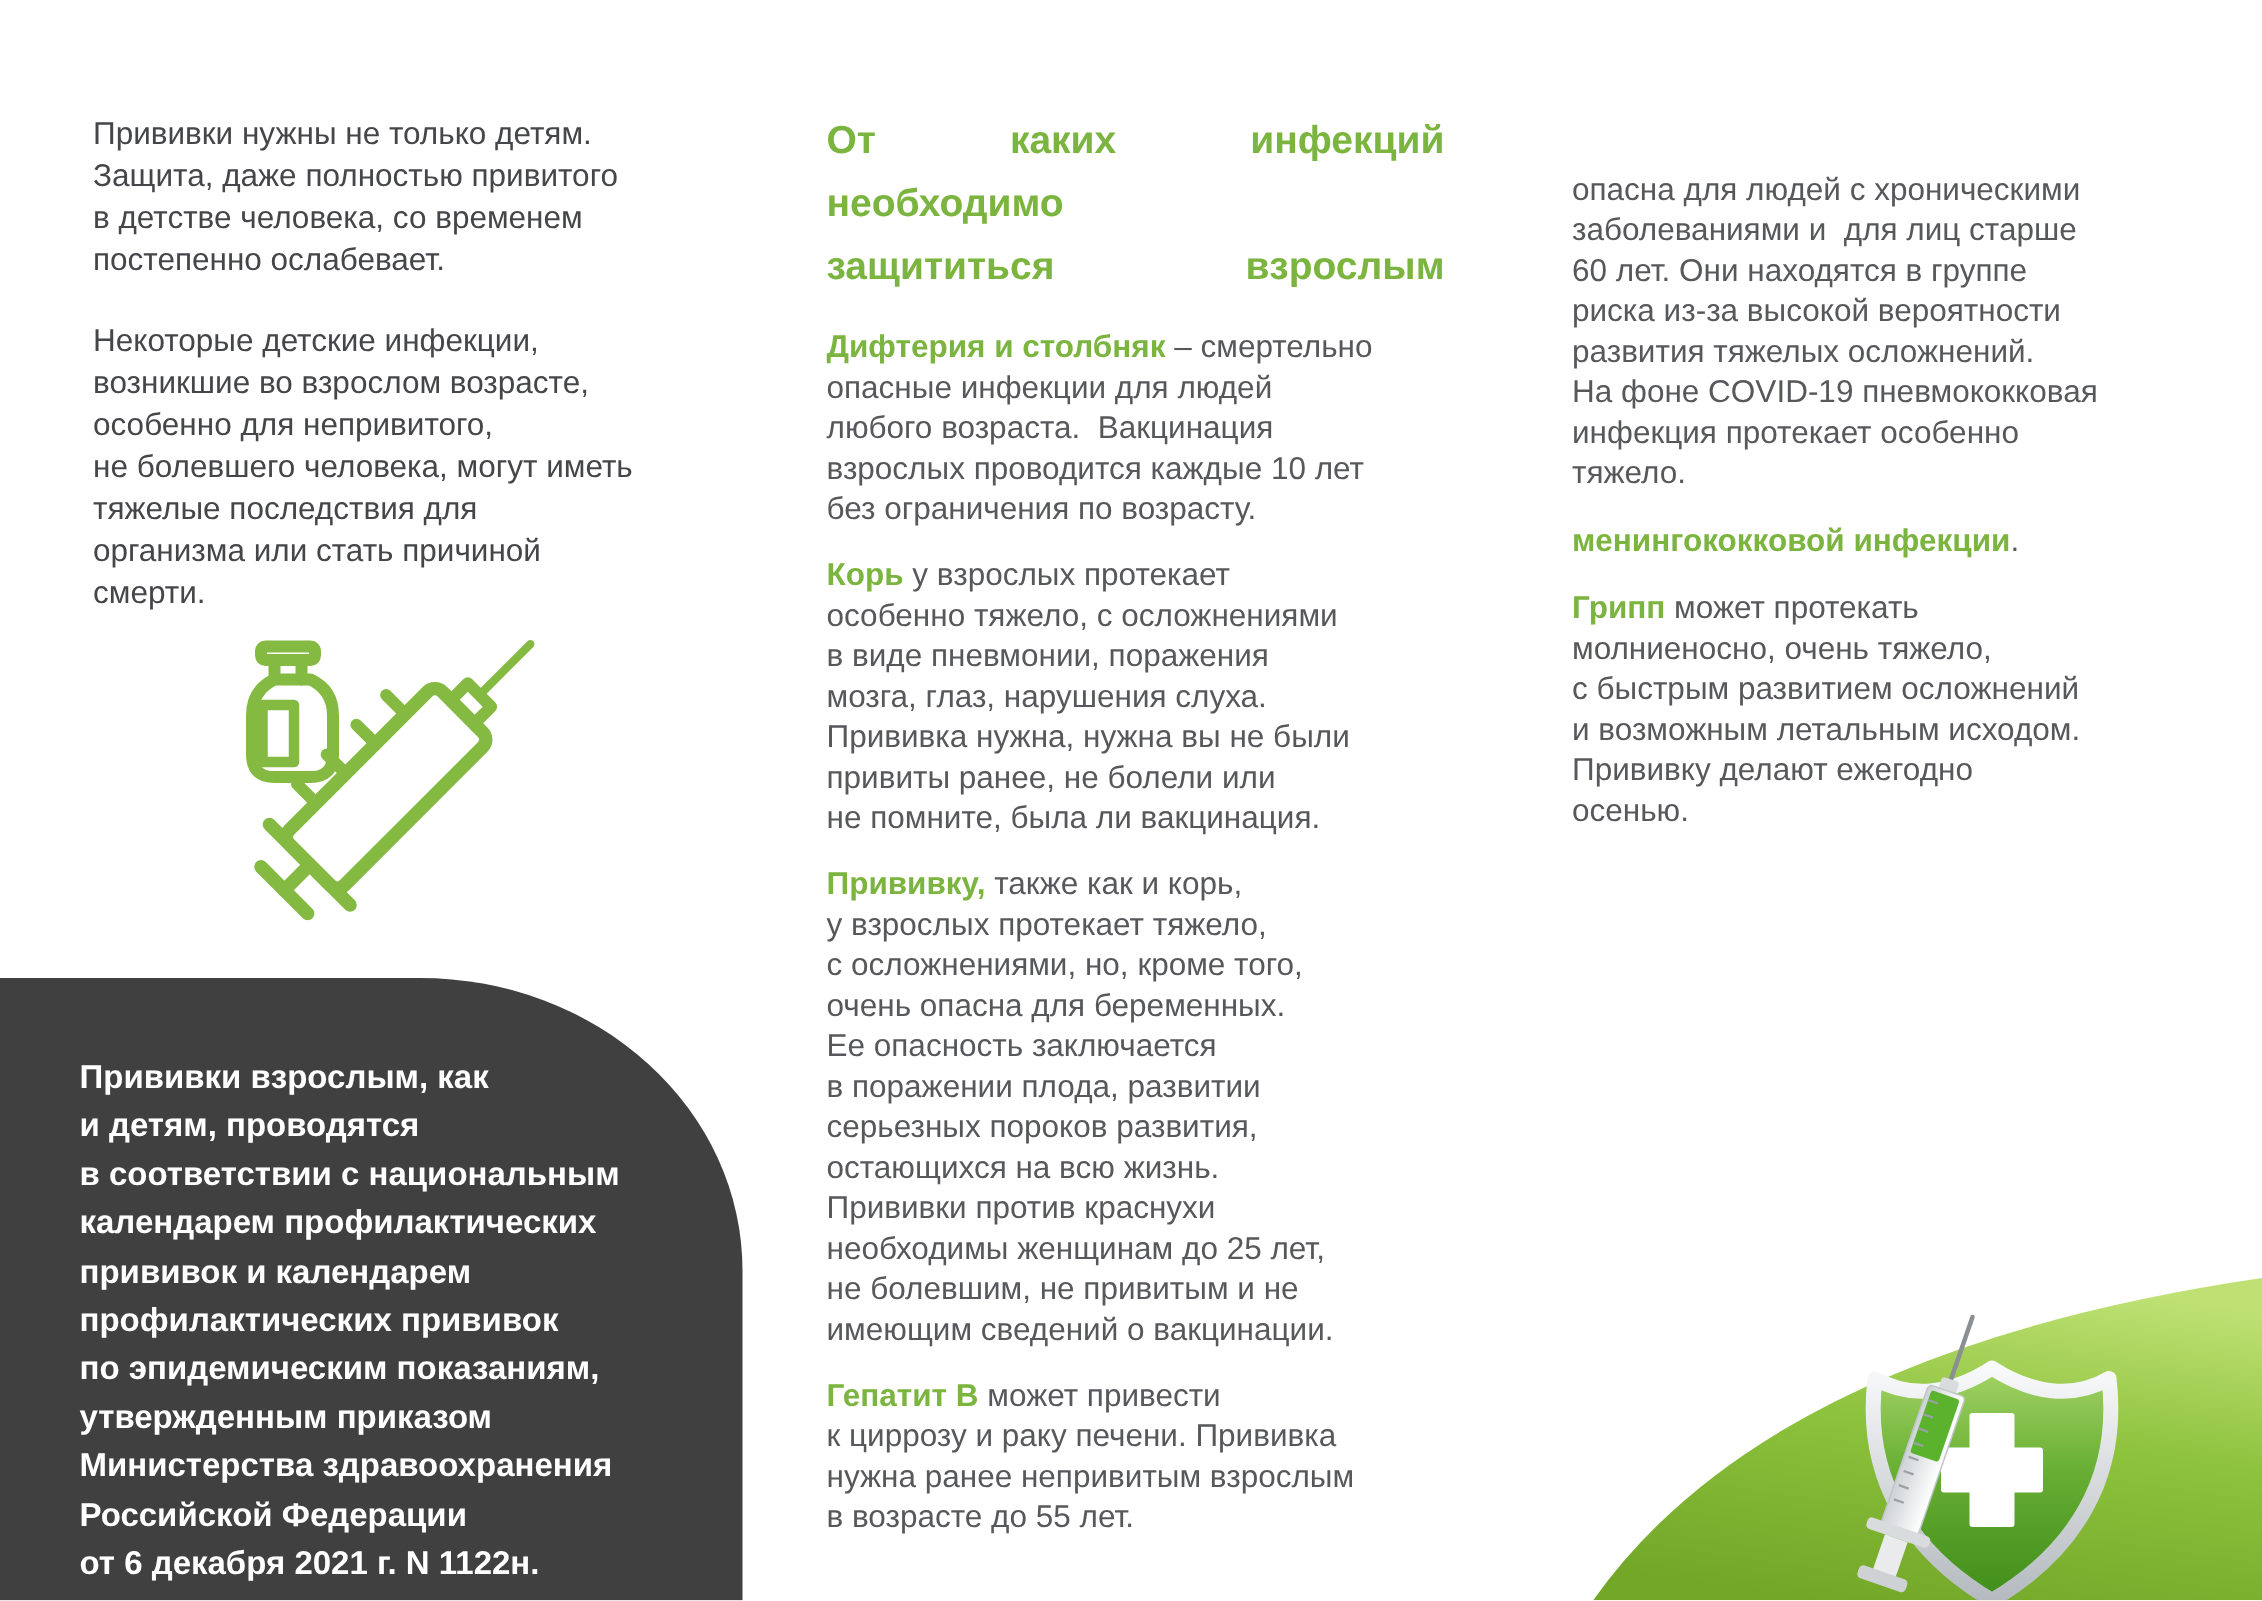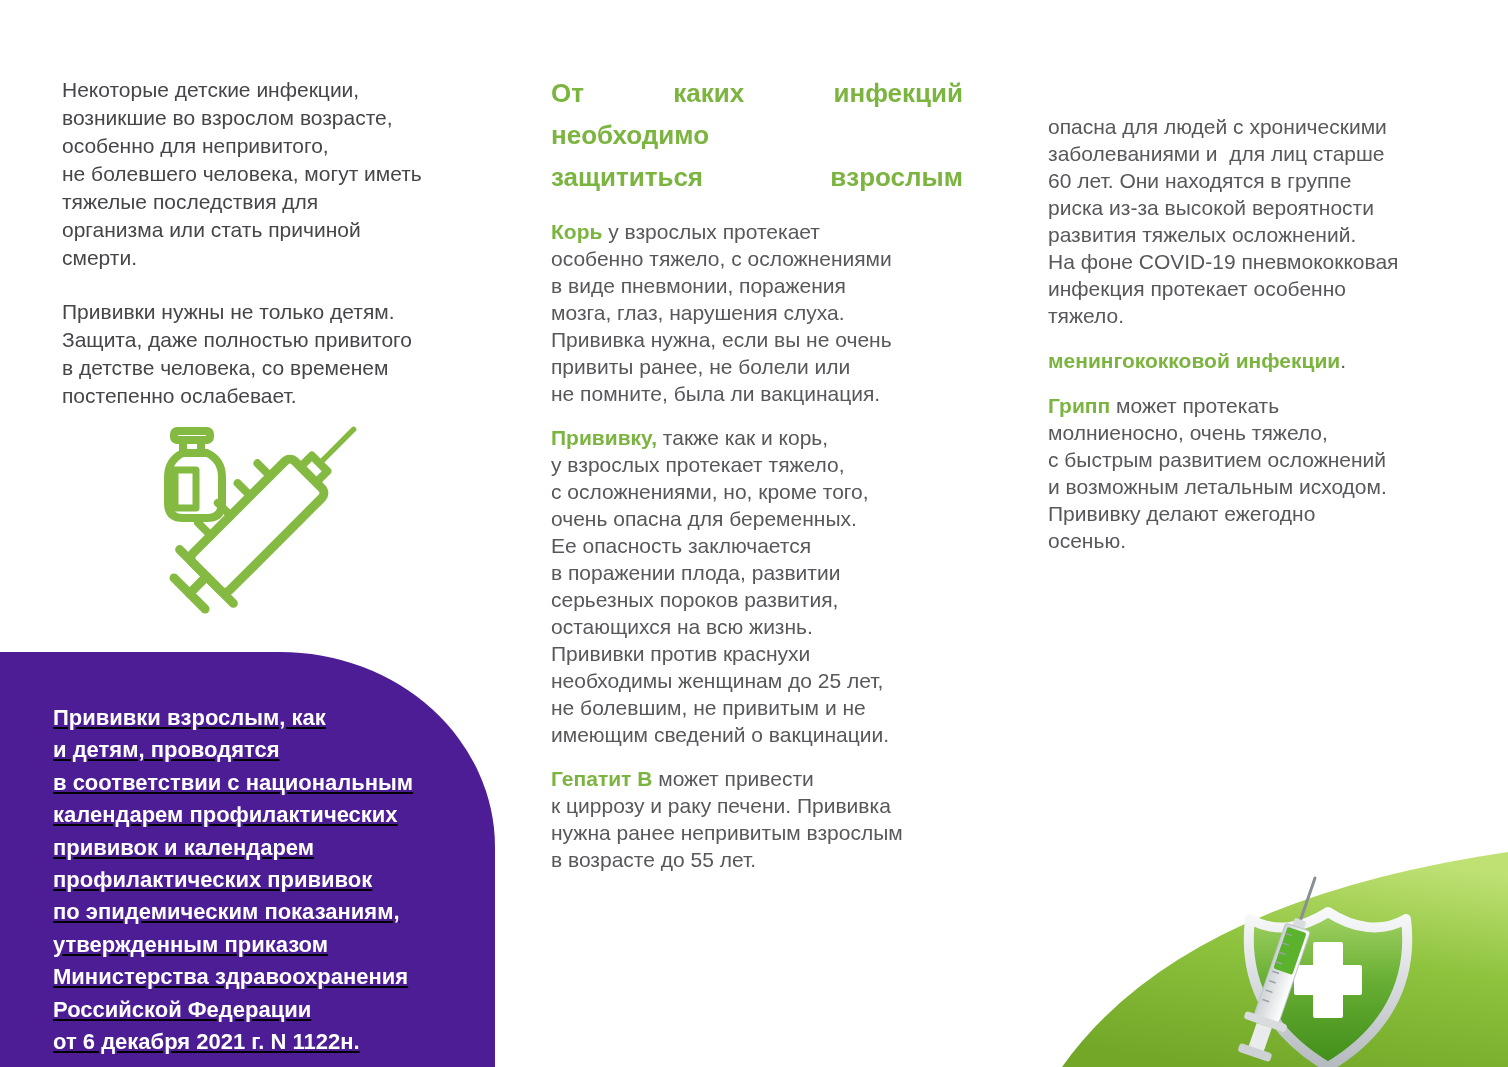--- a/index.html
+++ b/index.html
@@ -6,22 +6,22 @@
   .page{
     position:relative;width:1508px;height:1067px;background:#ffffff;overflow:hidden;
     font-family:"Liberation Sans", sans-serif;
   }
   .body-text{font-size:21px;line-height:28px;color:#454649;white-space:pre-line;margin:0;}
   .col-left{position:absolute;left:62px;top:76px;width:412px;}
   .col-left .body-text{margin-bottom:26px;}
   .illustration{position:absolute;left:122px;top:424px;width:240px;height:235px;}
   .green-card{
     position:absolute;left:0;top:652px;width:495px;height:415px;
-    background:#4c1d95;border-top-right-radius:215px 195px;
-    box-sizing:border-box;padding:50px 40px 0 53px;text-decoration:underline;
+    background:#404040;border-top-right-radius:215px 195px;
+    box-sizing:border-box;padding:50px 40px 0 53px;
   }
   .green-card p{
     margin:0;color:#ffffff;font-weight:bold;font-size:22px;line-height:32.4px;white-space:pre-line;
   }
   .col-mid{position:absolute;left:551px;top:72px;width:412px;}
   .col-right{position:absolute;left:1048px;top:86px;width:414px;}
   .mid-title{
     color:#7cb440;font-weight:bold;font-size:26px;line-height:42px;margin:0 0 20px 0;
     white-space:pre-line;text-align:justify;text-align-last:justify;
   }
@@ -29,31 +29,31 @@
   .col-right .para{margin-bottom:18px;}
   .lead{color:#7cb440;font-weight:bold;}
   .blob-svg{position:absolute;right:0;bottom:0;width:478px;height:307px;display:block;}
 </style>
 </head>
 <body>
 
 <div class="page">
 
   <div class="col-left">
+    <p class="body-text">Прививки нужны не только детям.
+Защита, даже полностью привитого
+в детстве человека, со временем
+постепенно ослабевает.</p>
     <p class="body-text">Некоторые детские инфекции,
 возникшие во взрослом возрасте,
 особенно для непривитого,
 не болевшего человека, могут иметь
 тяжелые последствия для
 организма или стать причиной
 смерти.</p>
-    <p class="body-text">Прививки нужны не только детям.
-Защита, даже полностью привитого
-в детстве человека, со временем
-постепенно ослабевает.</p>
   </div>
 
   <svg class="illustration" viewBox="0 0 240 235" aria-hidden="true">
     <g fill="none" stroke="#84ba41" stroke-width="8" stroke-linecap="round" stroke-linejoin="round">
       <rect x="52" y="7" width="36" height="9" rx="3"></rect>
       <line x1="61" y1="16" x2="61" y2="29"></line>
       <line x1="79" y1="16" x2="79" y2="29"></line>
       <path d="M61,29 Q46,36 46,53 L46,79 Q46,94 61,94 L85,94 Q100,94 100,79 L100,53 Q100,36 85,29 Z"></path>
       <rect x="53" y="46" width="21" height="38" stroke-width="7"></rect>
     </g>
@@ -83,26 +83,31 @@
 Министерства здравоохранения
 Российской Федерации
 от 6 декабря 2021 г. N 1122н.</p>
   </div>
 
   <div class="col-mid">
     <h1 class="mid-title">От каких инфекций
 необходимо
 защититься взрослым</h1>
 
+    <p class="para"><span class="lead">Дифтерия и столбняк</span><span> – смертельно
+опасные инфекции для людей
+любого возраста.&nbsp; Вакцинация
+взрослых проводится каждые 10 лет
+без ограничения по возрасту.</span></p>
 
     <p class="para"><span class="lead">Корь</span><span> у взрослых протекает
 особенно тяжело, с осложнениями
 в виде пневмонии, поражения
 мозга, глаз, нарушения слуха.
-Прививка нужна, если вы не очень
+Прививка нужна, нужна вы не были
 привиты ранее, не болели или
 не помните, была ли вакцинация.</span></p>
 
     <p class="para"><span class="lead">Прививку,</span><span> также как и корь,
 у взрослых протекает тяжело,
 с осложнениями, но, кроме того,
 очень опасна для беременных.
 Ее опасность заключается
 в поражении плода, развитии
 серьезных пороков развития,

